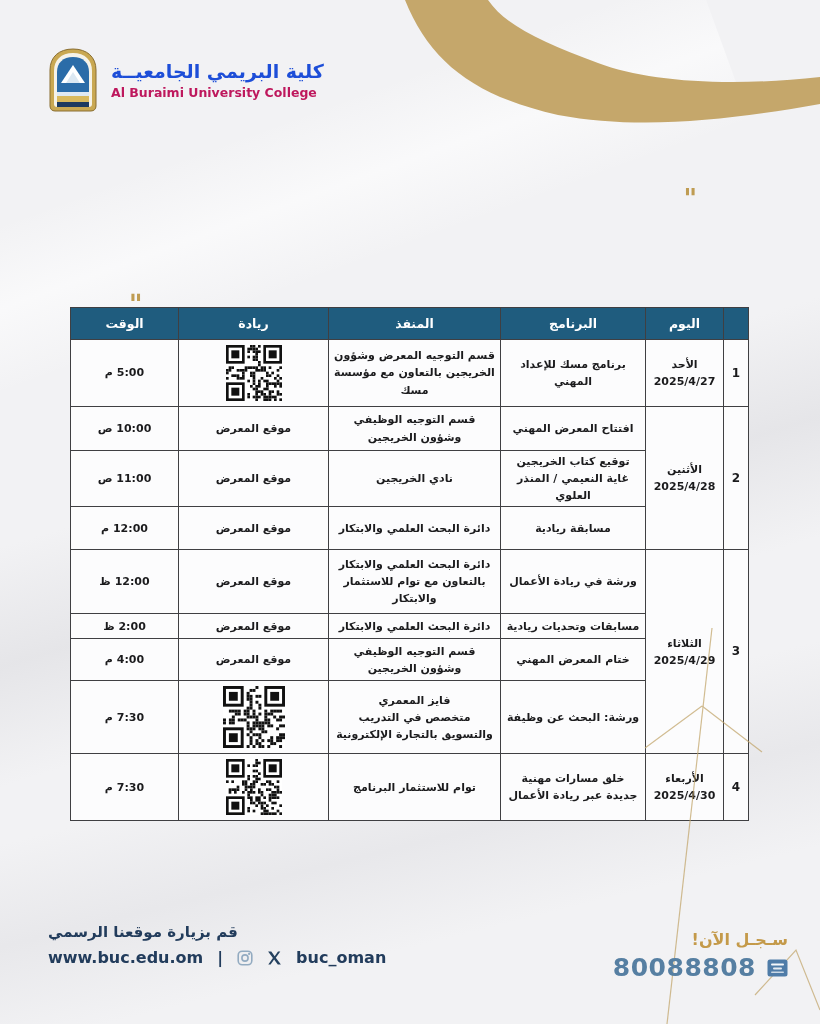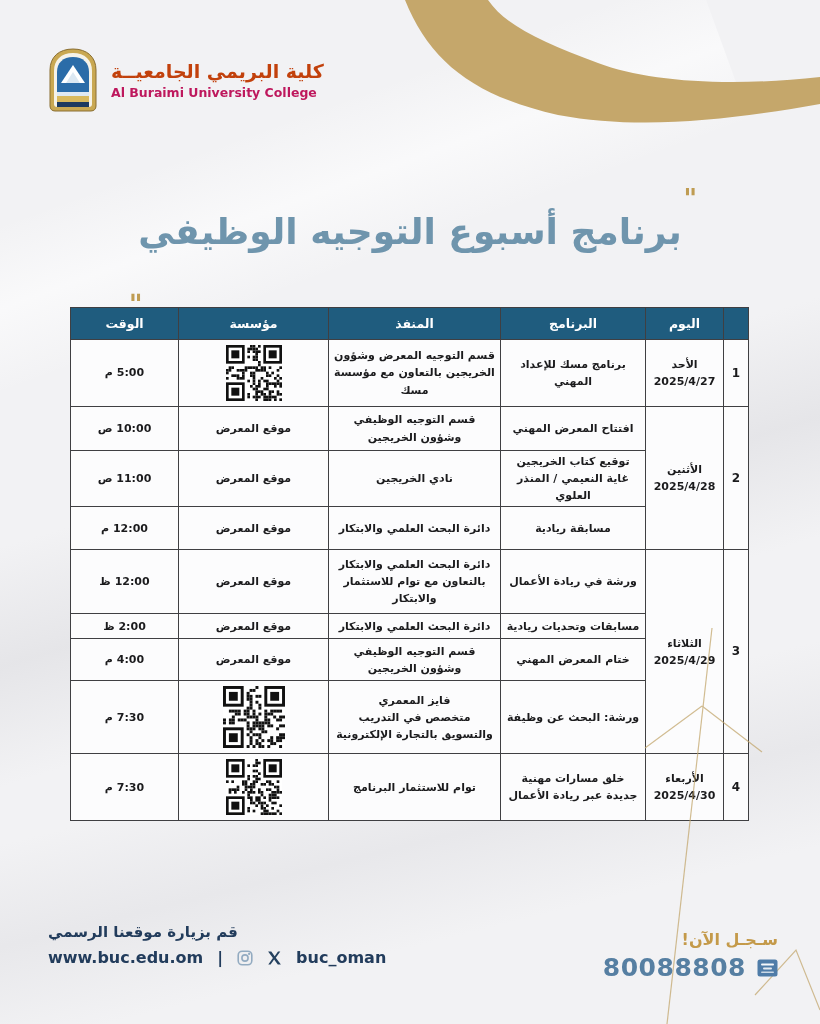--- a/index.html
+++ b/index.html
@@ -14,21 +14,21 @@
     background:linear-gradient(rgba(255,255,255,0), rgba(219,219,223,.55), rgba(255,255,255,0)); }
   .sweep.s2 { width:1400px; height:200px; left:-350px; top:760px; transform:rotate(-14deg);
     background:linear-gradient(rgba(255,255,255,0), rgba(222,222,226,.5), rgba(255,255,255,0)); }
   .sweep.s3 { width:900px; height:160px; left:-150px; top:120px; transform:rotate(-20deg);
     background:linear-gradient(rgba(255,255,255,0), rgba(250,250,251,.9), rgba(255,255,255,0)); }
 
   .swoosh { position:absolute; top:0; right:0; width:420px; height:145px; }
 
   
   .logo { position:absolute; left:46px; top:48px; display:flex; align-items:center; gap:11px; }
-  .logo-text .ar { font-size:19px; font-weight:bold; color:#c2410c; white-space:nowrap;text-align:center; }
+  .logo-text .ar { font-size:19px; font-weight:bold; color:#1d4ed8; white-space:nowrap;text-align:center; }
   .logo-text .en { font-size:12.5px; font-weight:bold; color:#be185d; margin-top:3px; white-space:nowrap; }
 
   
   .title-wrap { position:absolute; left:110px; right:110px; top:196px; height:95px; }
   .main-title { direction:rtl; text-align:center; font-size:36px; font-weight:bold;
     color:#6f95ad; line-height:1.2; padding-top:14px; }
   .quote { position:absolute; font-size:26px; font-weight:bold; color:#bf9c52; letter-spacing:1px; }
   .quote.tr { top:-12px; right:12px; }
   .quote.bl { bottom:-14px; left:18px; transform:rotate(180deg); }
 
@@ -45,21 +45,21 @@
   .place-cell { padding:2px; }
 
   
   .decor { position:absolute; inset:0; pointer-events:none; }
 
   
   .footer-left { position:absolute; left:48px; bottom:57px; direction:ltr; }
   .footer-left .visit { direction:rtl; text-align:left; font-size:15px; font-weight:bold; color:#223c5c; }
   .footer-left .site-line { margin-top:7px; display:flex; align-items:center; gap:14px;
     font-size:16px; font-weight:bold; color:#223c5c; }
-  .footer-right { position:absolute; right:42px; bottom:42px; text-align:right; }
+  .footer-right { position:absolute; right:32px; bottom:42px; text-align:right; }
   .footer-right .register { font-size:16px; font-weight:bold; color:#c49a4a; direction:rtl; }
   .footer-right .phone-line { margin-top:4px; display:flex; align-items:center; justify-content:flex-end; gap:11px; }
   .footer-right .phone { font-size:25px; font-weight:bold; color:#567fa2; letter-spacing:.5px; }
 </style>
 </head>
 <body>
 
 <div class="page">
 
   <div class="sweep s3"></div>
@@ -83,40 +83,39 @@
       <rect x="11" y="54" width="32" height="5" fill="#1d3a5f"></rect>
     </svg>
     <div class="logo-text">
       <div class="ar">كلية البريمي الجامعيــة</div>
       <div class="en">Al Buraimi University College</div>
     </div>
   </div>
 
   <div class="title-wrap">
     <div class="quote tr">"</div>
-    <h1 class="main-title">برنامج أسبوع التوجيه الوظيفي</h1>
     <div class="quote bl">"</div>
   </div>
 
   <table class="sched">
     <colgroup>
       <col style="width:25px">
         <col style="width:78px">
         <col style="width:145px">
       <col style="width:172px">
         <col style="width:150px">
         <col style="width:108px">
     </colgroup>
     <tbody>
         <tr style="height:24px">
       <th></th>
       <th>اليوم</th>
       <th>البرنامج</th>
       <th>المنفذ</th>
-      <th>مؤسسة</th>
+      <th>ريادة</th>
       <th>الوقت</th>
     </tr>
 
     <tr style="height:62px">
       <td class="num">1</td>
       <td>
         <div>الأحد</div>
         <div class="l2">2025/4/27</div>
       </td>
       <td>برنامج مسك للإعداد المهني</td>

